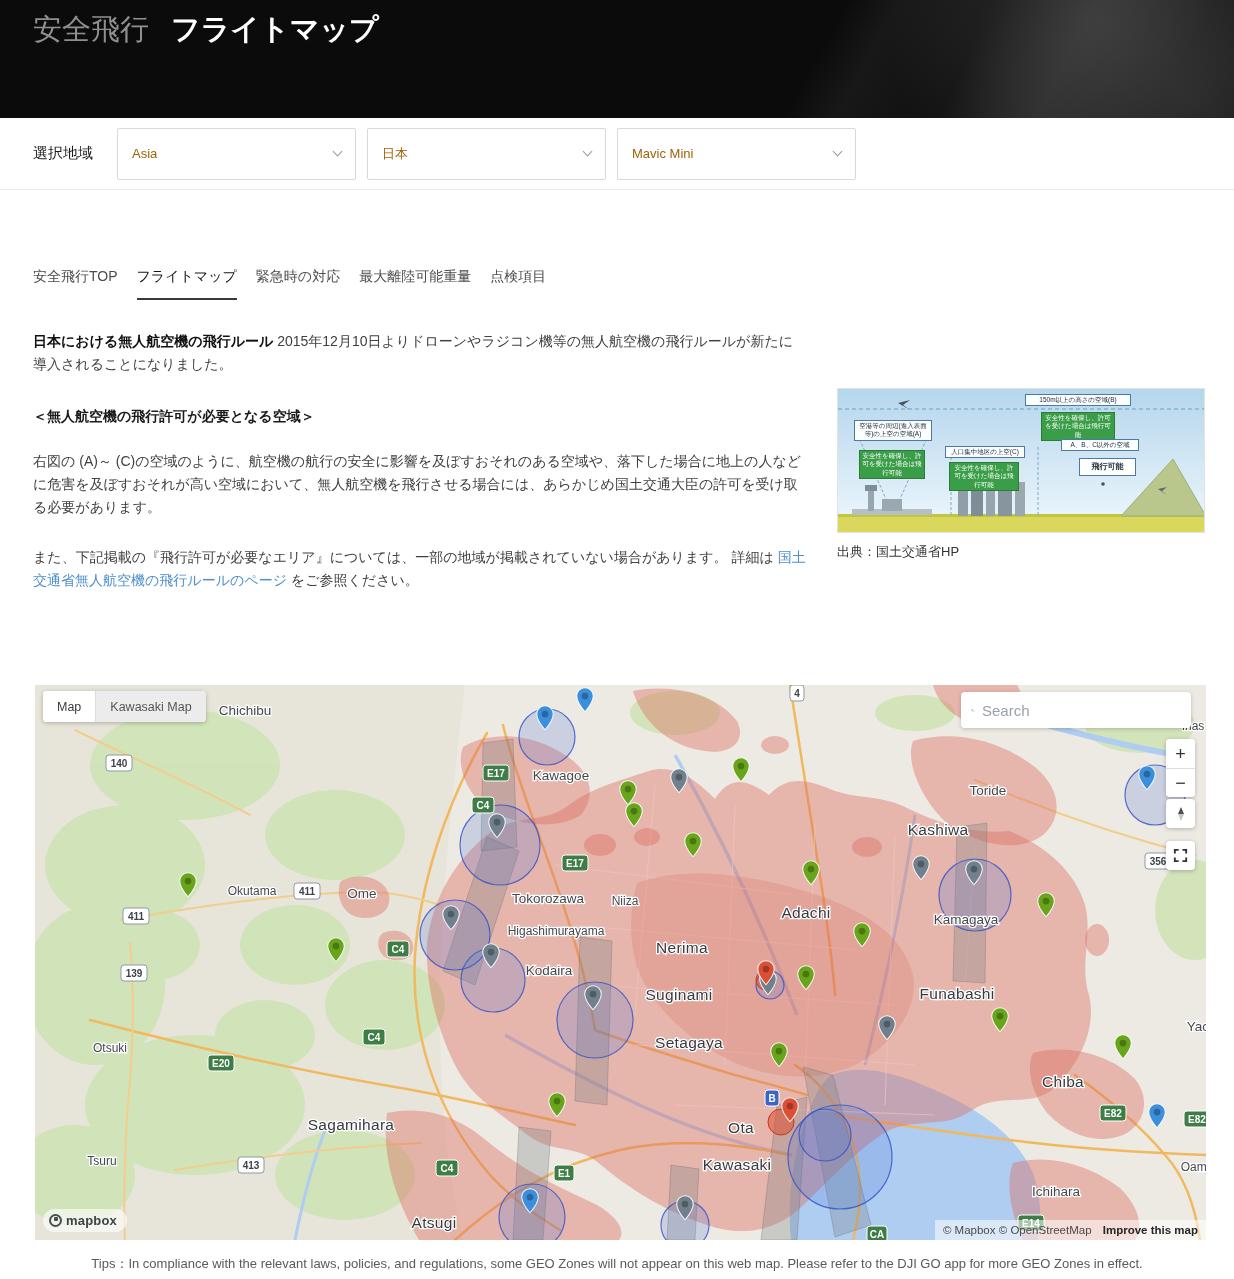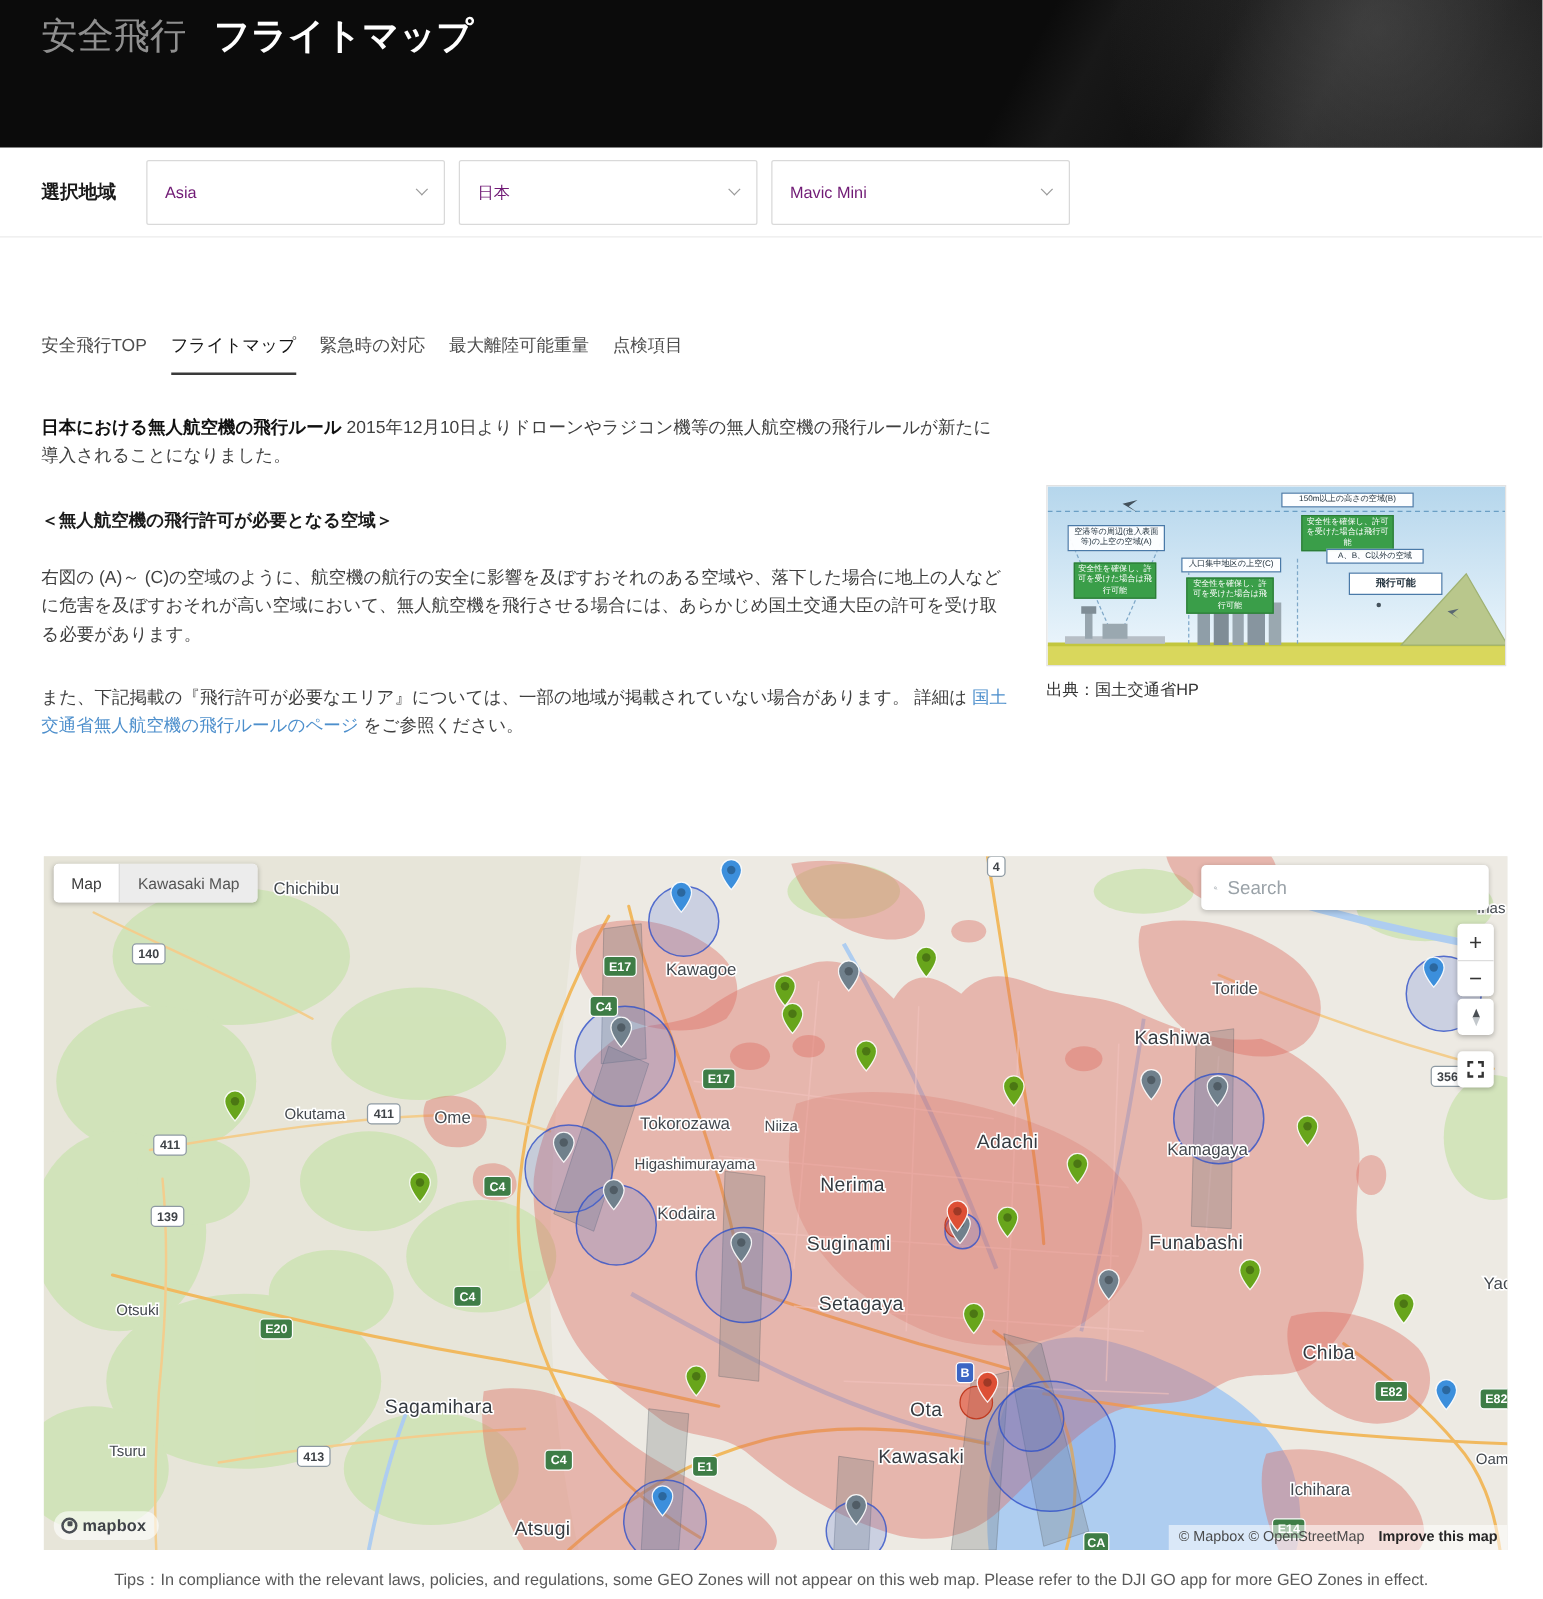--- a/index.html
+++ b/index.html
@@ -20,24 +20,24 @@
   .page-title { font-size:29px; line-height:38px; }
   .title-prefix { color:#8f8f8f; font-weight:400; margin-right:22px; }
   .title-main { color:#ffffff; font-weight:700; }
   .breadcrumb { margin-top:8px; font-size:12px; color:#cfcfcf; }
   .breadcrumb .crumb { color:#d6d6d6; text-decoration:none; cursor:pointer; }
   .breadcrumb .crumb.current { cursor:default; }
   .crumb-sep { margin:0 6px; color:#8a8a8a; }
   
   .filter-bar { display:flex; align-items:center; height:72px; padding:0 33px;
     border-bottom:1px solid #ebebeb; background:#fff; }
-  .filter-label { font-size:15px; font-weight:bold; color:#1a1a1a; margin-right:24px; }
+  .filter-label { font-size:15px; font-weight:normal; color:#1a1a1a; margin-right:24px; }
   .select { width:239px; height:52px; border:1px solid #d9d9d9; border-radius:2px;
     display:flex; align-items:center; justify-content:space-between; padding:0 14px;
-    margin-right:11px; font-size:13px; color:#701a75; cursor:pointer; background:#fff; }
+    margin-right:11px; font-size:13px; color:#a16207; cursor:pointer; background:#fff; }
   .chevron { width:7px; height:7px; border-right:1.5px solid #9a9a9a;
     border-bottom:1.5px solid #9a9a9a; transform:rotate(45deg); margin-top:-4px; }
   
   .main { position:relative; height:495px; }
   .tabs { position:absolute; left:33px; top:78px; display:flex; gap:19px;
     font-size:14px; color:#4d4d4d; }
   .tab { padding-bottom:12px; cursor:pointer; white-space:nowrap; }
   .tab.active { color:#141414; border-bottom:2px solid #3a3a3a; }
   .intro { position:absolute; left:33px; top:140px; width:773px; font-size:14px;
     line-height:23px; color:#404040; }
@@ -56,21 +56,21 @@
   .zbox { position:absolute; font-size:6.5px; line-height:1.3; text-align:center; }
   .zb { background:rgba(255,255,255,.95); border:1px solid #4a7aa8; color:#20303c; padding:1px 2px; }
   .zg { background:#3a9e49; border:1px solid #2c7c38; color:#fff; padding:1px 2px; }
   .zb-b { left:187px; top:5px; width:106px; }
   .zg-b { left:203px; top:23px; width:74px; }
   .zb-a { left:16px; top:31px; width:78px; }
   .zg-a { left:21px; top:61px; width:66px; }
   .zb-c { left:107px; top:57px; width:80px; }
   .zg-c { left:111px; top:73px; width:70px; }
   .zb-o { left:223px; top:50px; width:78px; }
-  .zw-o { left:241px; top:69px; width:75px; font-size:8px; padding:3px 0;
+  .zw-o { left:241px; top:69px; width:57px; font-size:8px; padding:3px 0;
     background:#fff; border:1px solid #4a7aa8; color:#20303c; font-weight:bold; }
   .figure-caption { position:absolute; left:837px; top:353px; font-size:13px; color:#333; }
   
   .map-wrap { position:relative; width:1171px; height:555px; margin-left:35px;
     background:#ece9e2; overflow:hidden; }
   .map-wrap svg.base-map { position:absolute; left:0; top:0; display:block; }
   .city { fill:#43484e; stroke:#ffffff; stroke-width:2.5px; paint-order:stroke;
     text-anchor:middle; font-family:"Liberation Sans","DejaVu Sans",sans-serif; }
   .city.sm { font-size:12px; }
   .city.md { font-size:13.5px; }

